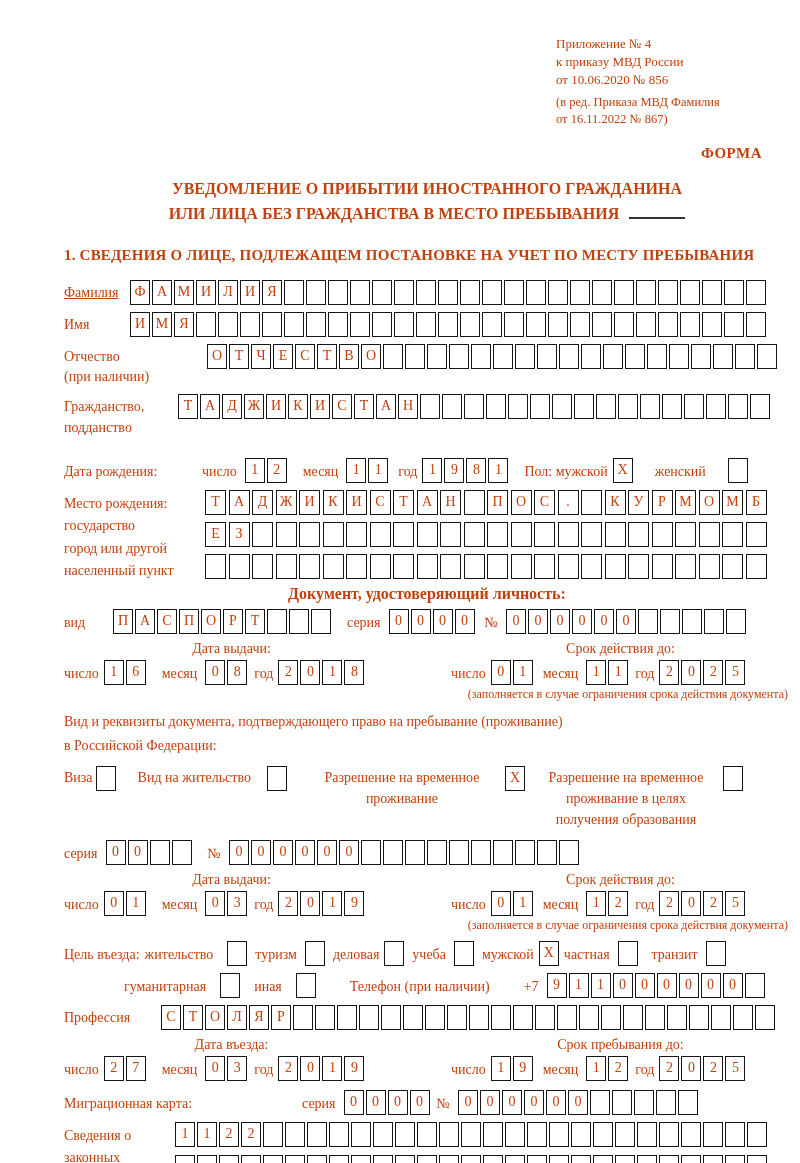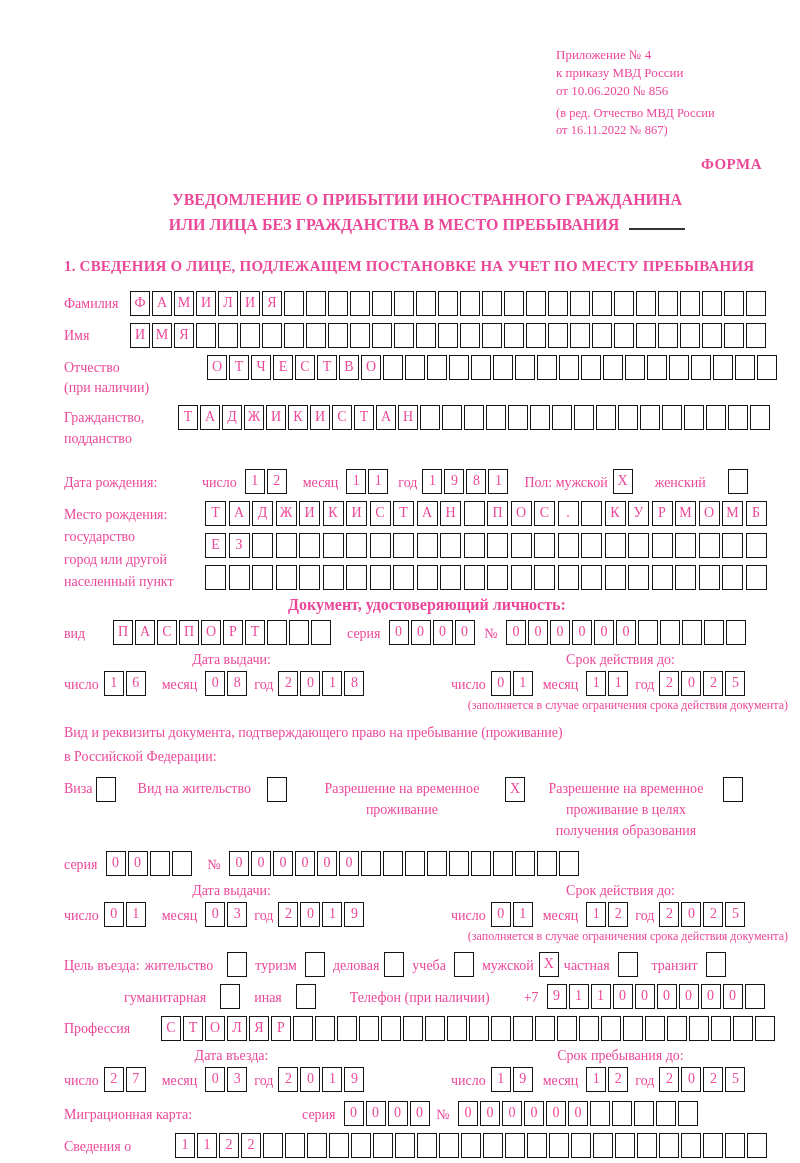--- a/index.html
+++ b/index.html
@@ -1,18 +1,18 @@
 <!DOCTYPE html>
 <html lang="ru"><head>
 <meta charset="utf-8">
 <style>
   html,body{margin:0;padding:0;background:#fff;}
   .page{
     width:800px;height:1163px;box-sizing:border-box;overflow:hidden;
-    padding:46px 10px 0 64px;background:#fff;color:#ec4899;
+    padding:35px 10px 0 64px;background:#fff;color:#c2410c;
     font-family:"Liberation Serif","DejaVu Serif",serif;font-size:14px;
   }
   
   .cells{display:flex;flex-wrap:nowrap;}
   .cell{
     display:inline-block;width:20px;height:25px;box-sizing:border-box;
     border:1.6px solid #151515;margin-right:2px;background:#fff;
     text-align:center;font-size:14px;line-height:21px;flex:0 0 auto;
   }
   .wide .cell{width:21px;margin-right:2.5px;}
@@ -49,36 +49,36 @@
 </head>
 <body>
 
 <div class="page">
 
   <div class="appendix">
     <div>Приложение № 4</div>
     <div>к приказу МВД России</div>
     <div>от 10.06.2020 № 856</div>
     <div class="small">
-      <div>(в ред. Отчество МВД России</div>
+      <div>(в ред. Приказа МВД Фамилия</div>
       <div>от 16.11.2022 № 867)</div>
     </div>
   </div>
 
   <div class="forma">ФОРМА</div>
 
   <div class="title">
     <div>УВЕДОМЛЕНИЕ О ПРИБЫТИИ ИНОСТРАННОГО ГРАЖДАНИНА</div>
     <div><span>ИЛИ ЛИЦА БЕЗ ГРАЖДАНСТВА В МЕСТО ПРЕБЫВАНИЯ</span><span class="blank"></span></div>
   </div>
 
   <div class="sect">1. СВЕДЕНИЯ О ЛИЦЕ, ПОДЛЕЖАЩЕМ ПОСТАНОВКЕ НА УЧЕТ ПО МЕСТУ ПРЕБЫВАНИЯ</div>
 
   <div class="row">
-    <div class="lbl" style="width:66px;">Фамилия</div>
+    <div class="lbl" style="width:66px;text-decoration:underline;">Фамилия</div>
     <div class="cells">
         <span class="cell">Ф</span>
         <span class="cell">А</span>
         <span class="cell">М</span>
         <span class="cell">И</span>
         <span class="cell">Л</span>
         <span class="cell">И</span>
         <span class="cell">Я</span>
         <span class="cell"></span>
         <span class="cell"></span>

